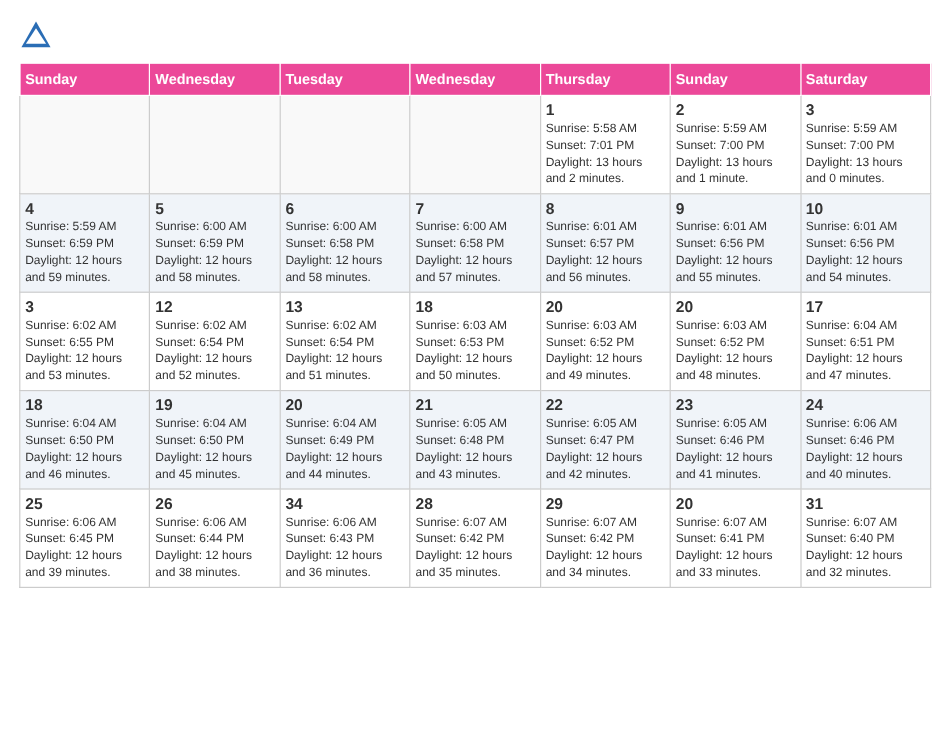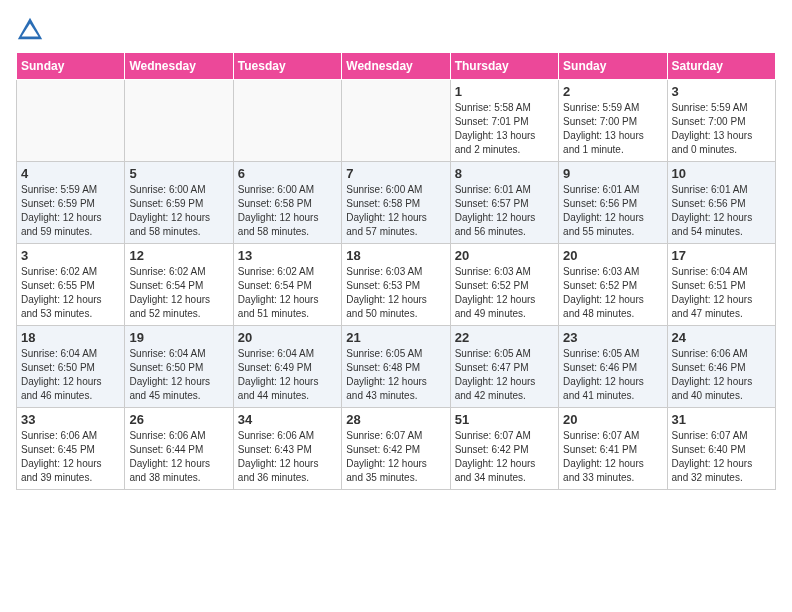--- a/index.html
+++ b/index.html
@@ -304,21 +304,21 @@
         <td>
           <span class="day-number">24</span>
           <div class="cell-info" style="white-space: pre-line;">Sunrise: 6:06 AM
 Sunset: 6:46 PM
 Daylight: 12 hours
 and 40 minutes.</div>
         </td>
       </tr>
       <tr>
         <td>
-          <span class="day-number">33</span>
+          <span class="day-number">25</span>
           <div class="cell-info" style="white-space: pre-line;">Sunrise: 6:06 AM
 Sunset: 6:45 PM
 Daylight: 12 hours
 and 39 minutes.</div>
         </td>
         <td>
           <span class="day-number">26</span>
           <div class="cell-info" style="white-space: pre-line;">Sunrise: 6:06 AM
 Sunset: 6:44 PM
 Daylight: 12 hours
@@ -332,21 +332,21 @@
 and 36 minutes.</div>
         </td>
         <td>
           <span class="day-number">28</span>
           <div class="cell-info" style="white-space: pre-line;">Sunrise: 6:07 AM
 Sunset: 6:42 PM
 Daylight: 12 hours
 and 35 minutes.</div>
         </td>
         <td>
-          <span class="day-number">51</span>
+          <span class="day-number">29</span>
           <div class="cell-info" style="white-space: pre-line;">Sunrise: 6:07 AM
 Sunset: 6:42 PM
 Daylight: 12 hours
 and 34 minutes.</div>
         </td>
         <td>
           <span class="day-number">20</span>
           <div class="cell-info" style="white-space: pre-line;">Sunrise: 6:07 AM
 Sunset: 6:41 PM
 Daylight: 12 hours

